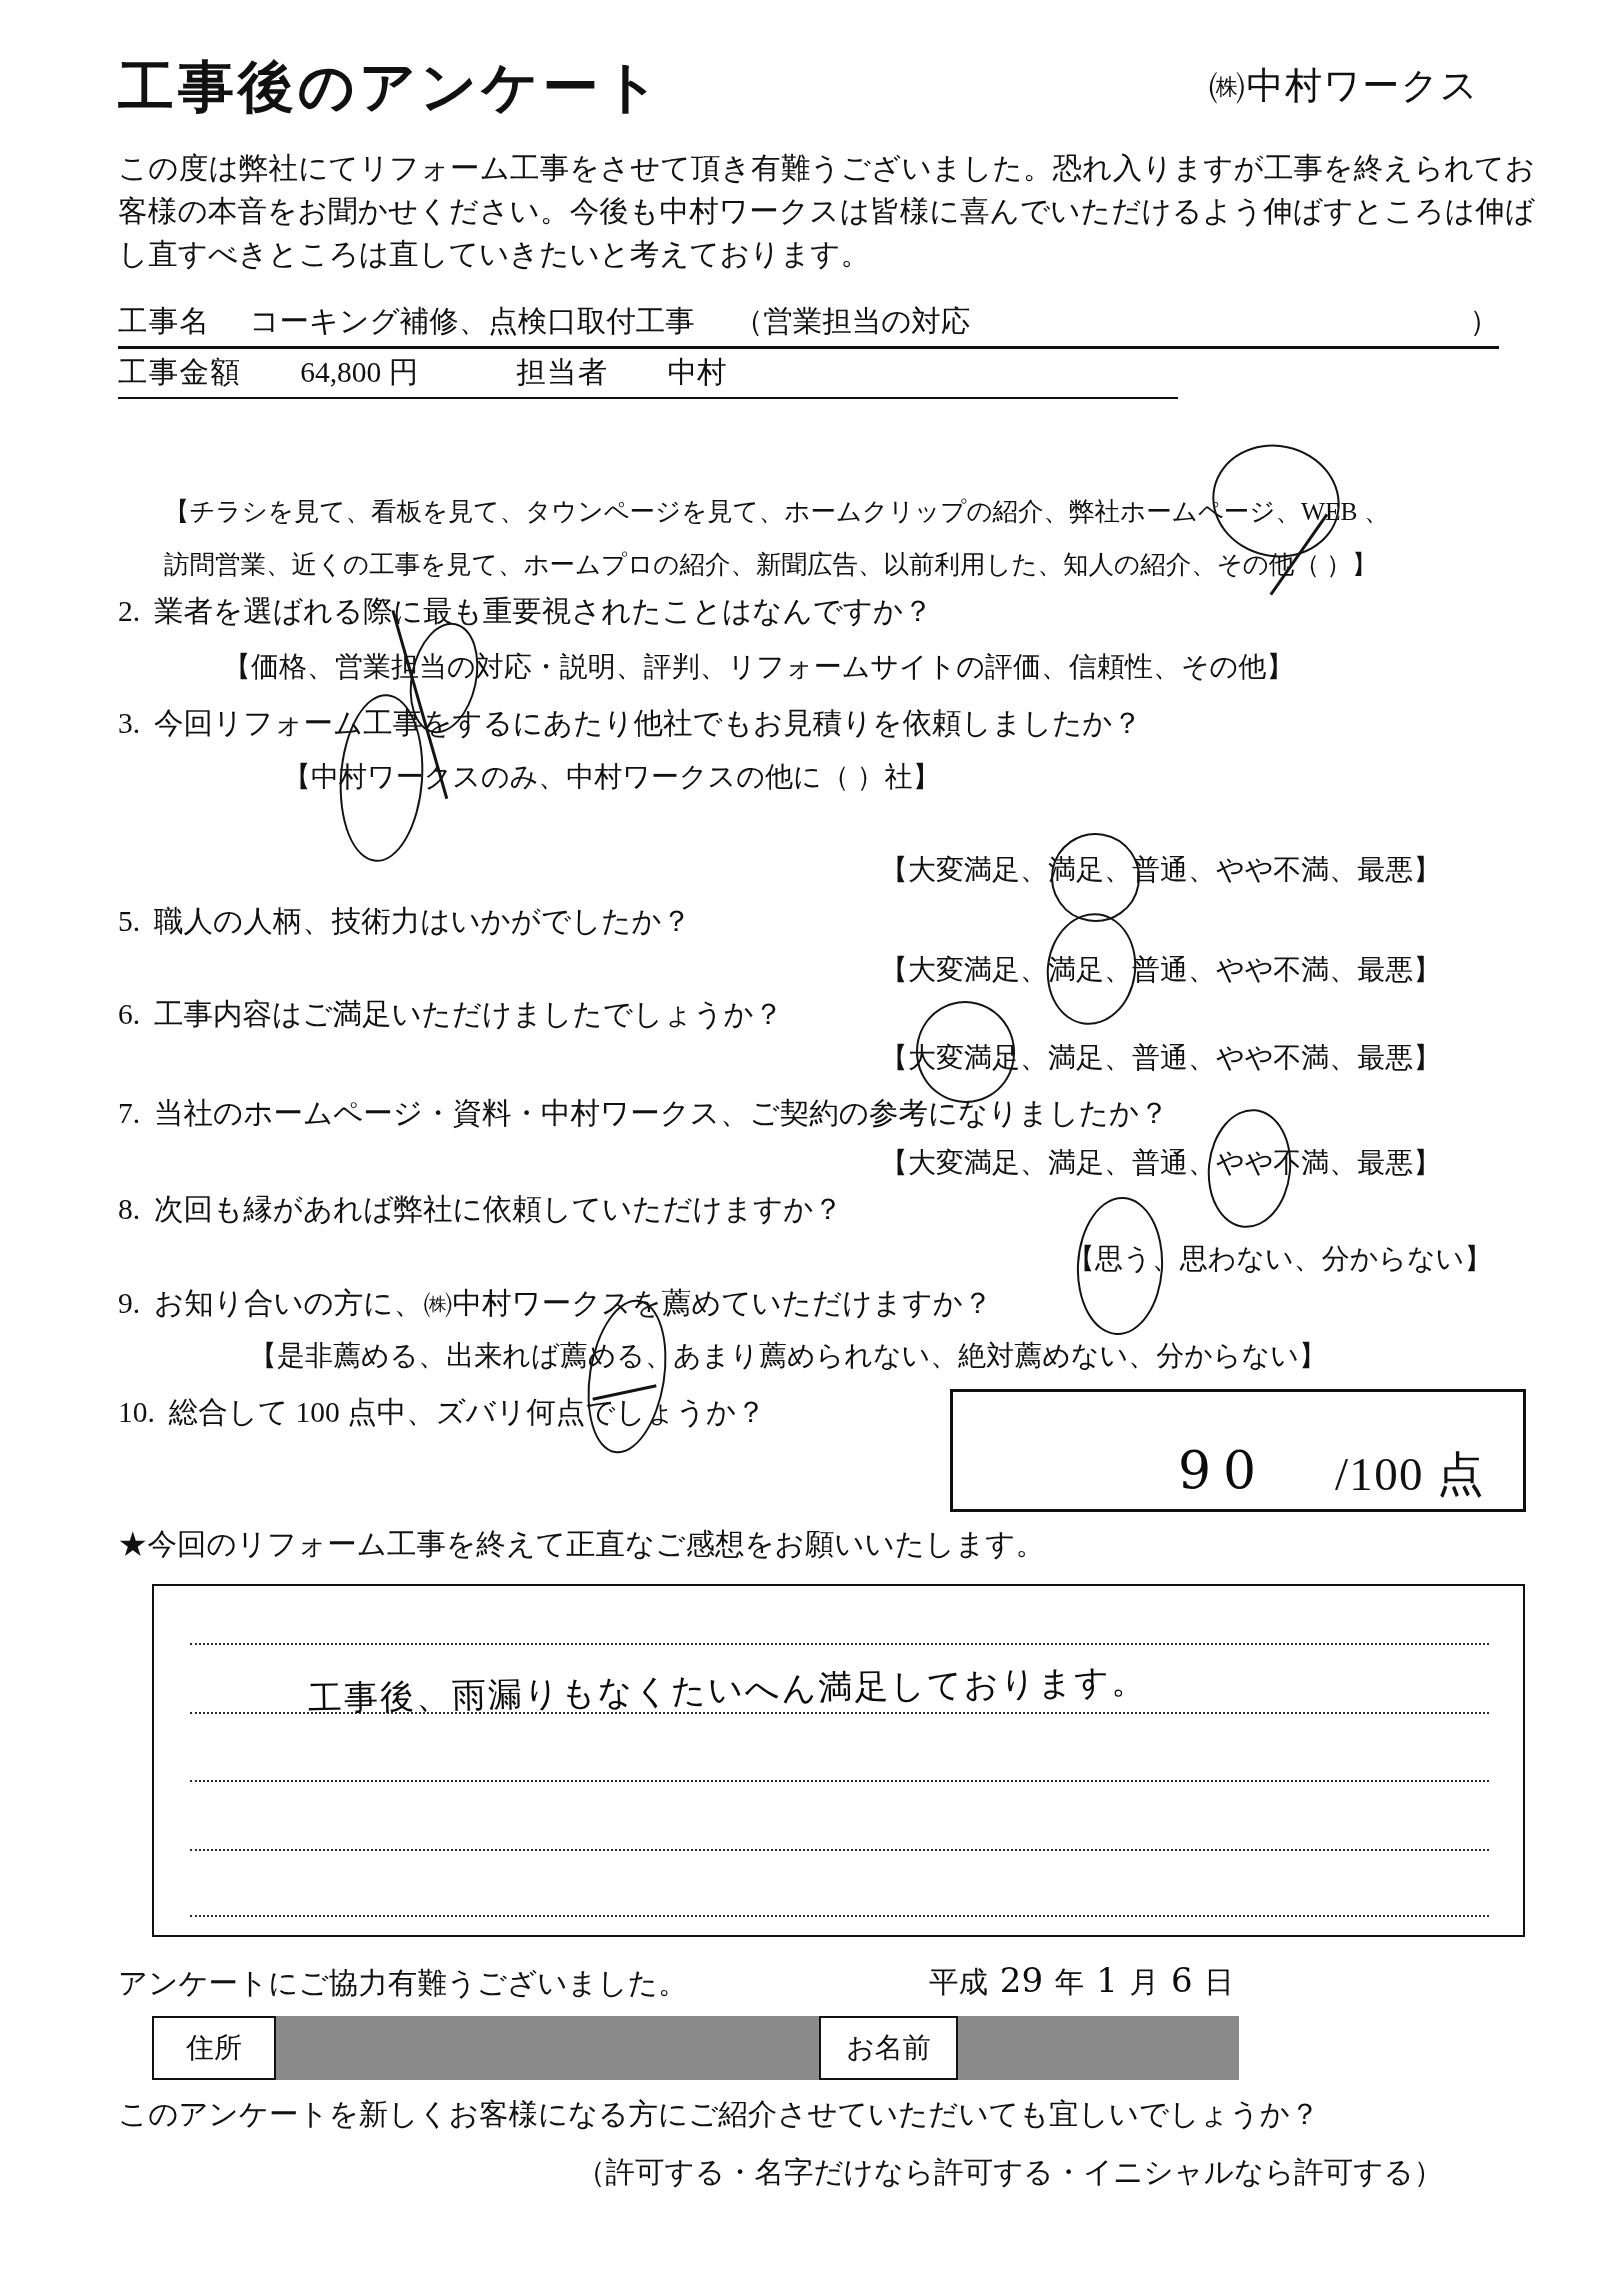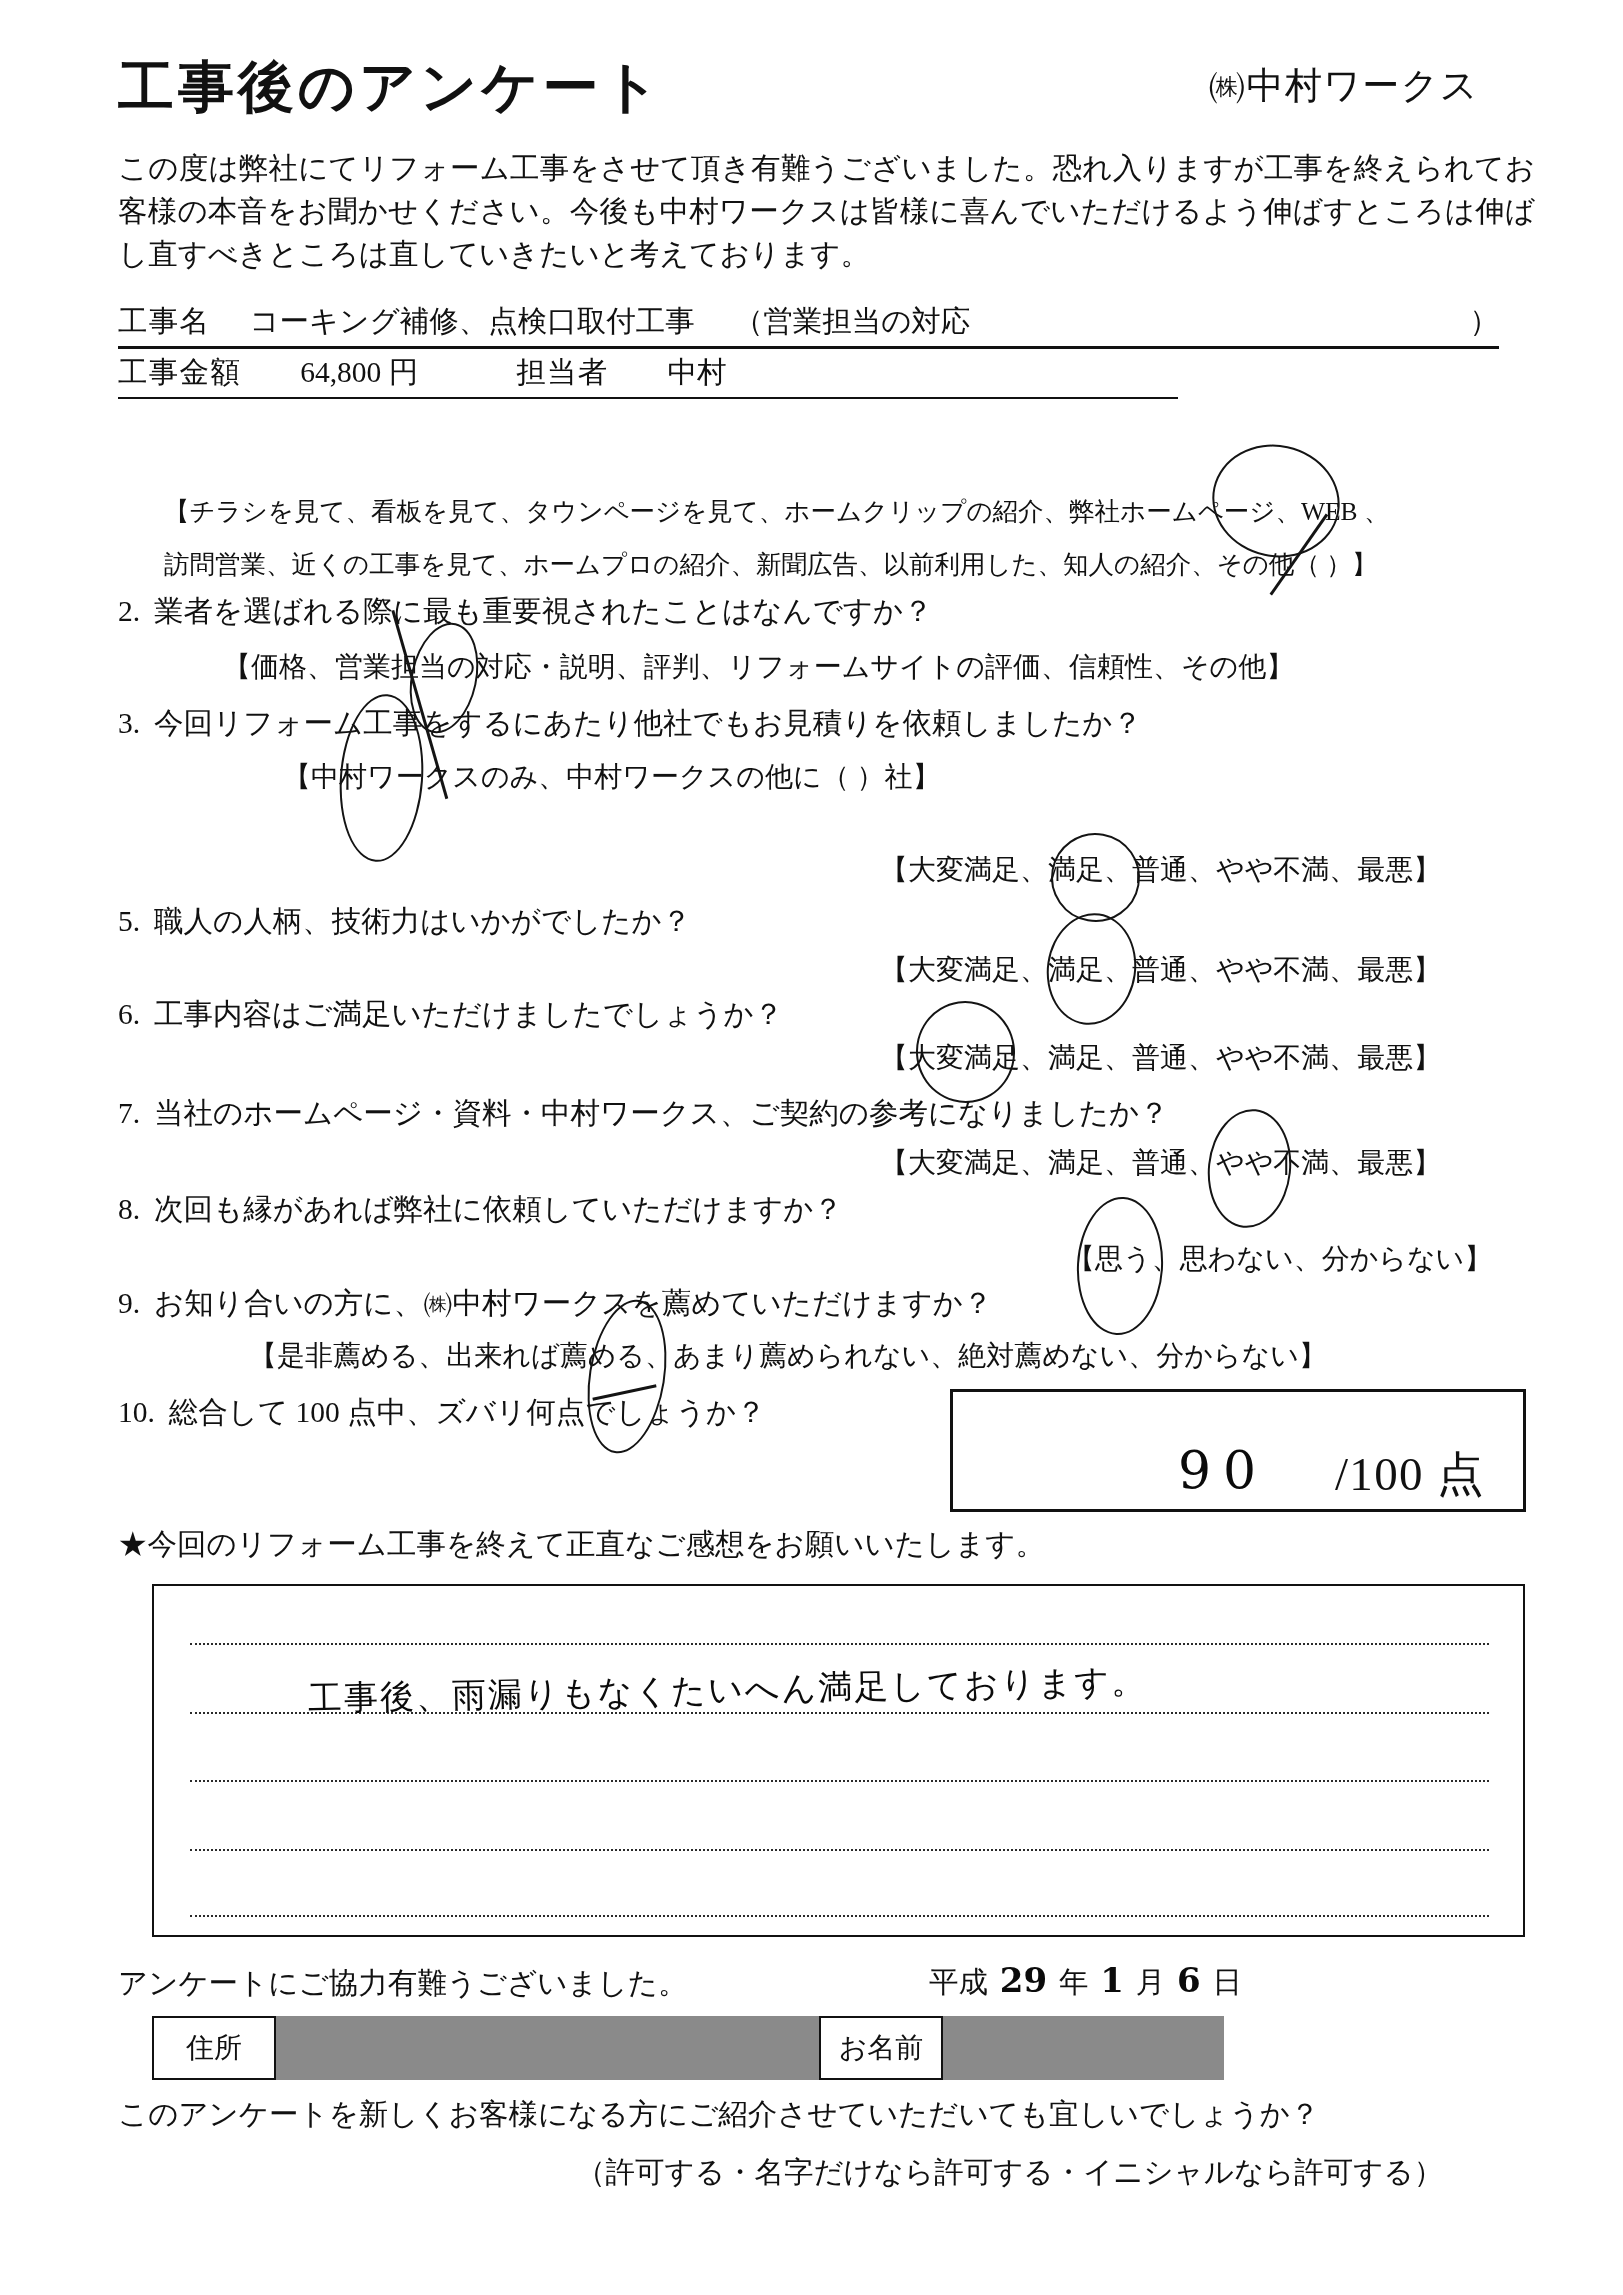--- a/index.html
+++ b/index.html
@@ -183,21 +183,20 @@
     left: 929px;
     top: 1960px;
     font-size: 29.5px;
     white-space: nowrap;
     display: flex;
     align-items: baseline;
   }
   .date-val {
     font-size: 34px;
     padding: 0 11.8px;
-    font-weight: bold;
   }
 
   .id-table {
     position: absolute;
     left: 152px;
     top: 2016px;
     width: 1375px;
     height: 64px;
     display: flex;
     align-items: stretch;
@@ -211,21 +210,21 @@
     align-items: center;
     justify-content: center;
     background: #fff;
   }
   .cell-redacted {
     background: #8a8a8a;
     box-sizing: border-box;
   }
   .addr-label { width: 124px; }
   .addr-redacted { width: 543px; }
-  .name-label { width: 124px; }
+  .name-label { width: 139px; }
   .name-redacted { width: 281px; }
 
   .closing {
     position: absolute;
     left: 118px;
     top: 2095px;
     font-size: 29.5px;
     white-space: nowrap;
   }
   .closing-opts {

